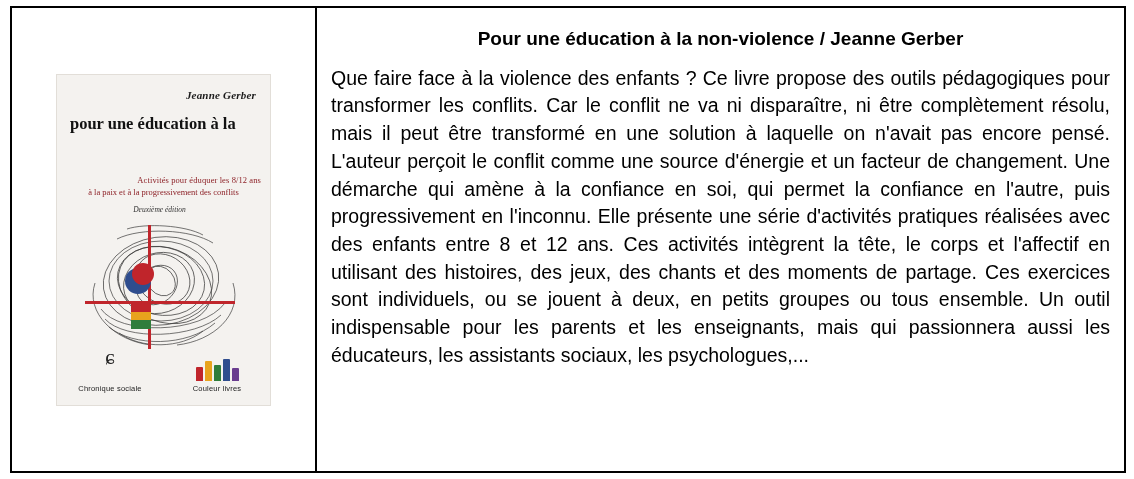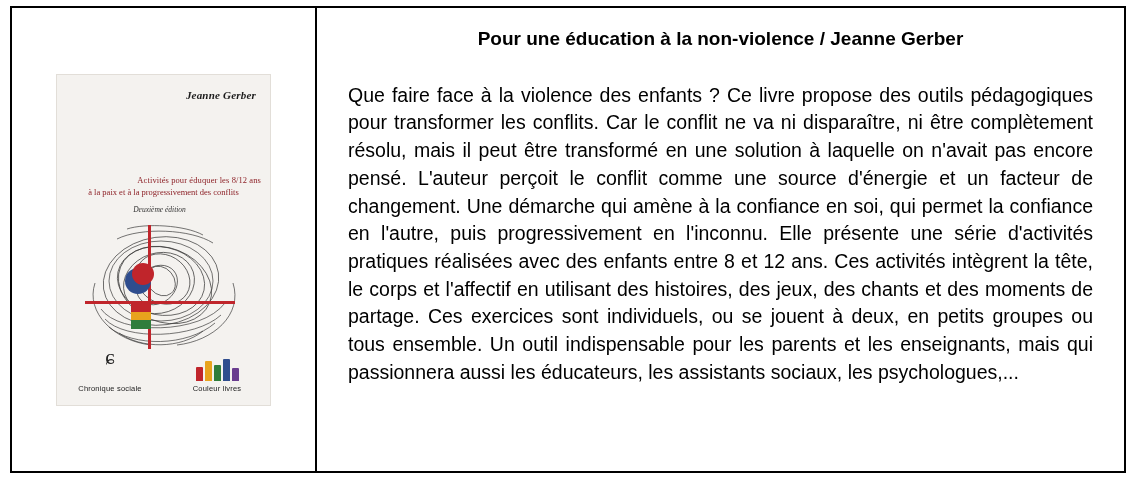--- a/index.html
+++ b/index.html
@@ -57,21 +57,21 @@
     margin: 0 0 14px 0;
     line-height: 1.2;
   }
 
   .book-summary {
     font-size: 19.5px;
     line-height: 1.42;
     color: #000000;
     text-align: justify;
     text-justify: inter-word;
-    margin: 17px;
+    margin: 0;
   }
 
   
   .cover {
     position: relative;
     width: 213px;
     height: 330px;
     background: #f4f2ef;
     box-shadow: 0 0 0 1px #e2ded8;
     overflow: hidden;
@@ -261,20 +261,21 @@
 <body>
 
 <div class="page">
   <div class="table">
 
     <div class="cell-cover">
       <div class="cover">
 
         <div class="cover-author">Jeanne Gerber</div>
 
+        <div class="cover-line1">pour une éducation à la</div>
 
 
         <div class="cover-sub1">Activités pour éduquer les 8/12 ans</div>
         <div class="cover-sub2">à la paix et à la progressivement des conflits</div>
         <div class="cover-edition">Deuxième édition</div>
 
         <div class="art">
           <svg class="scribble" viewBox="0 0 178 128" preserveAspectRatio="none">
             <g stroke="#1b1b1b" stroke-width="0.7" fill="none" opacity="0.85">
               <ellipse cx="86" cy="58" rx="52" ry="40"></ellipse>

